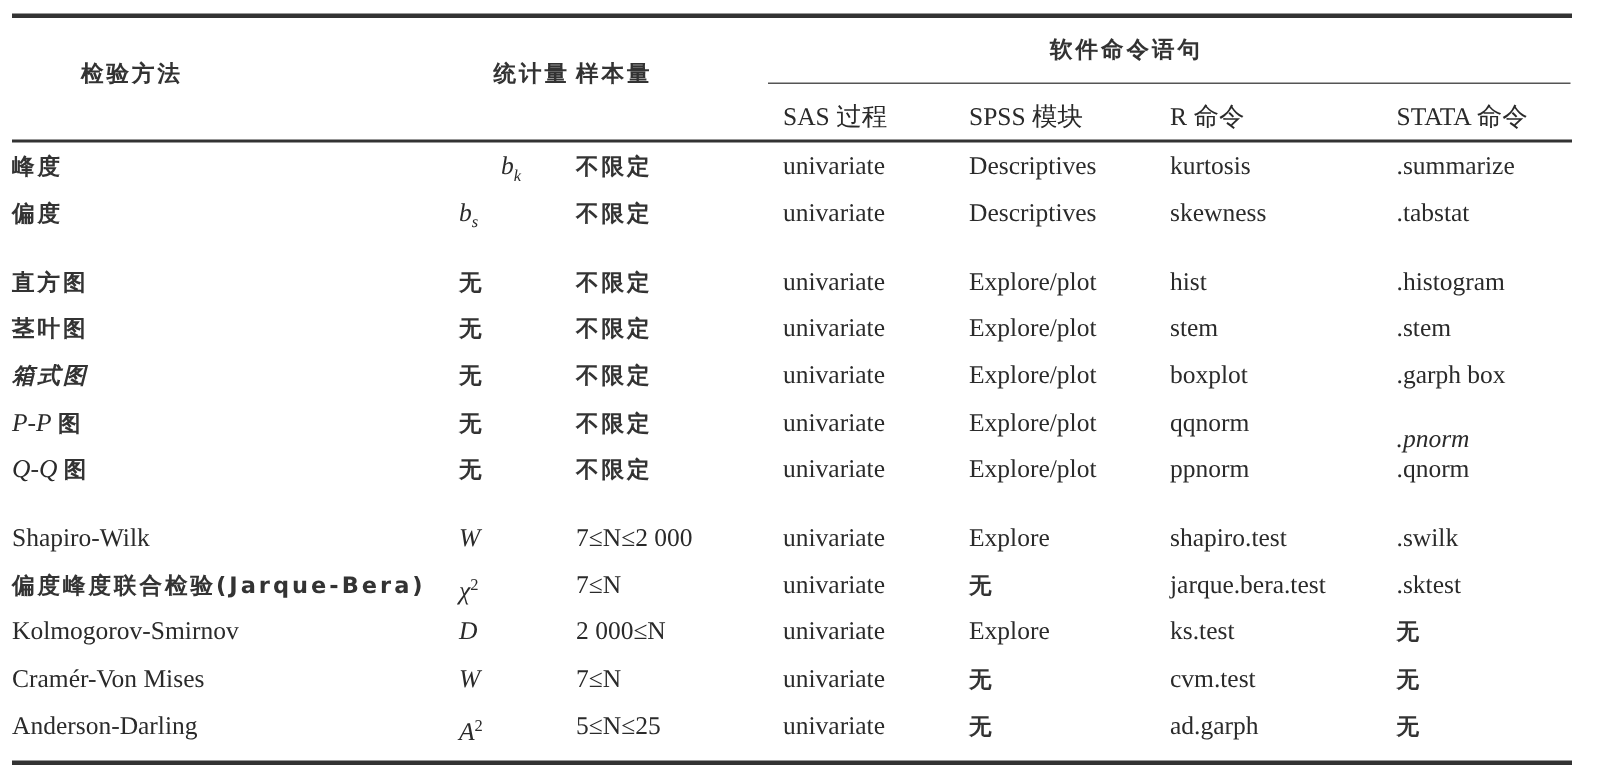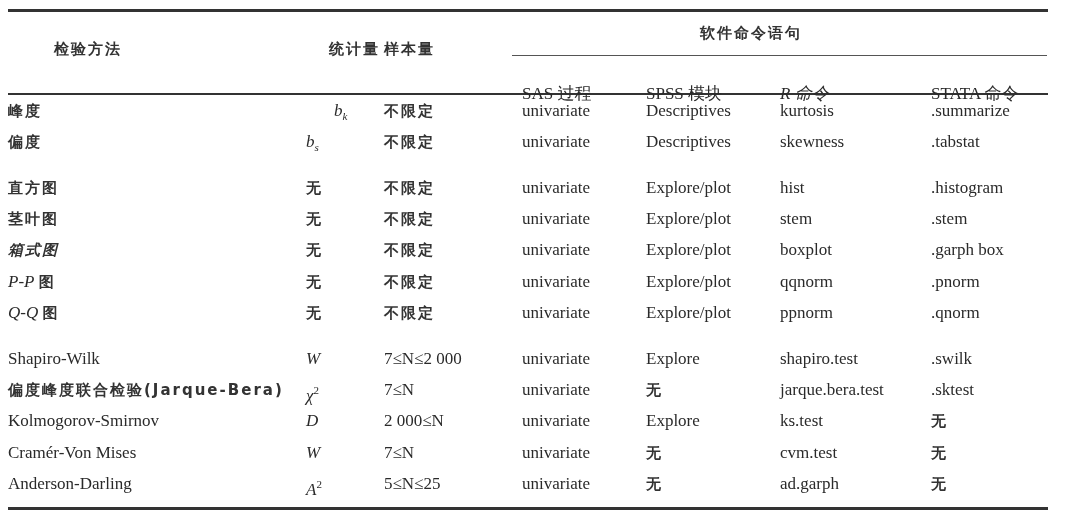--- a/index.html
+++ b/index.html
@@ -31,41 +31,41 @@
     line-height: 22px;
   }
   .cjk {
     font-family: "DejaVu Sans", "Liberation Sans", sans-serif;
     font-weight: bold;
     font-size: 15px;
     letter-spacing: 2px;
     color: #333;
   }
   .hdr { top: 38px; }
-  .subhdr { top: 67px; margin-top: 16px; }
+  .subhdr { top: 67px; }
   .italic { font-style: italic; }
   sub, sup { font-size: 11px; }
 </style>
 </head>
 <body>
 
 <div>
   <div class="rule top"></div>
   <div class="rule sub"></div>
   <div class="rule mid"></div>
   <div class="rule bottom"></div>
 
   <div class="cell cjk hdr" style="left:54px;">检验方法</div>
   <div class="cell cjk hdr" style="left:281px;margin-left:48px;">统计量</div>
   <div class="cell cjk hdr" style="left:384px;">样本量</div>
   <div class="cell cjk" style="left:700px; top:22px;">软件命令语句</div>
 
   <div class="cell subhdr" style="left:522px;"><span>SAS 过程</span></div>
   <div class="cell subhdr" style="left:646px;"><span>SPSS 模块</span></div>
-  <div class="cell subhdr" style="left:780px;font-style:italic;"><span>R 命令</span></div>
+  <div class="cell subhdr" style="left:780px;"><span>R 命令</span></div>
   <div class="cell subhdr" style="left:931px;"><span>STATA 命令</span></div>
 
   <div id="rows">
       <div class="cell" style="left: 8px; top: 100px;"><span class="cjk">峰度</span></div>
       <div class="cell" style="left: 306px; top: 100px; margin-left: 28px;"><span class="italic">b</span><sub class="italic">k</sub></div>
       <div class="cell cjk" style="left: 384px; top: 100px;">不限定</div>
       <div class="cell" style="left: 522px; top: 100px;">univariate</div>
       <div class="cell" style="left: 646px; top: 100px;">Descriptives</div>
       <div class="cell" style="left: 780px; top: 100px;">kurtosis</div>
       <div class="cell" style="left: 931px; top: 100px;">.summarize</div>
@@ -96,21 +96,21 @@
       <div class="cell" style="left: 522px; top: 239px;">univariate</div>
       <div class="cell" style="left: 646px; top: 239px;">Explore/plot</div>
       <div class="cell" style="left: 780px; top: 239px;">boxplot</div>
       <div class="cell" style="left: 931px; top: 239px;">.garph box</div>
       <div class="cell" style="left: 8px; top: 271px;"><span class="italic">P-P</span> <span class="cjk" style="position: static;">图</span></div>
       <div class="cell" style="left: 306px; top: 271px;"><span class="cjk">无</span></div>
       <div class="cell cjk" style="left: 384px; top: 271px;">不限定</div>
       <div class="cell" style="left: 522px; top: 271px;">univariate</div>
       <div class="cell" style="left: 646px; top: 271px;">Explore/plot</div>
       <div class="cell" style="left: 780px; top: 271px;">qqnorm</div>
-      <div class="cell" style="left: 931px; top: 271px;">.pnorm</div>
+      <div class="cell" style="left: 931px; top: 282px; font-style: italic;">.pnorm</div>
       <div class="cell" style="left: 8px; top: 302px;"><span class="italic">Q-Q</span> <span class="cjk" style="position: static;">图</span></div>
       <div class="cell" style="left: 306px; top: 302px;"><span class="cjk">无</span></div>
       <div class="cell cjk" style="left: 384px; top: 302px;">不限定</div>
       <div class="cell" style="left: 522px; top: 302px;">univariate</div>
       <div class="cell" style="left: 646px; top: 302px;">Explore/plot</div>
       <div class="cell" style="left: 780px; top: 302px;">ppnorm</div>
       <div class="cell" style="left: 931px; top: 302px;">.qnorm</div>
       <div class="cell" style="left: 8px; top: 348px;"><span>Shapiro-Wilk</span></div>
       <div class="cell" style="left: 306px; top: 348px;"><span class="italic">W</span></div>
       <div class="cell" style="left: 384px; top: 348px;">7≤N≤2 000</div>

